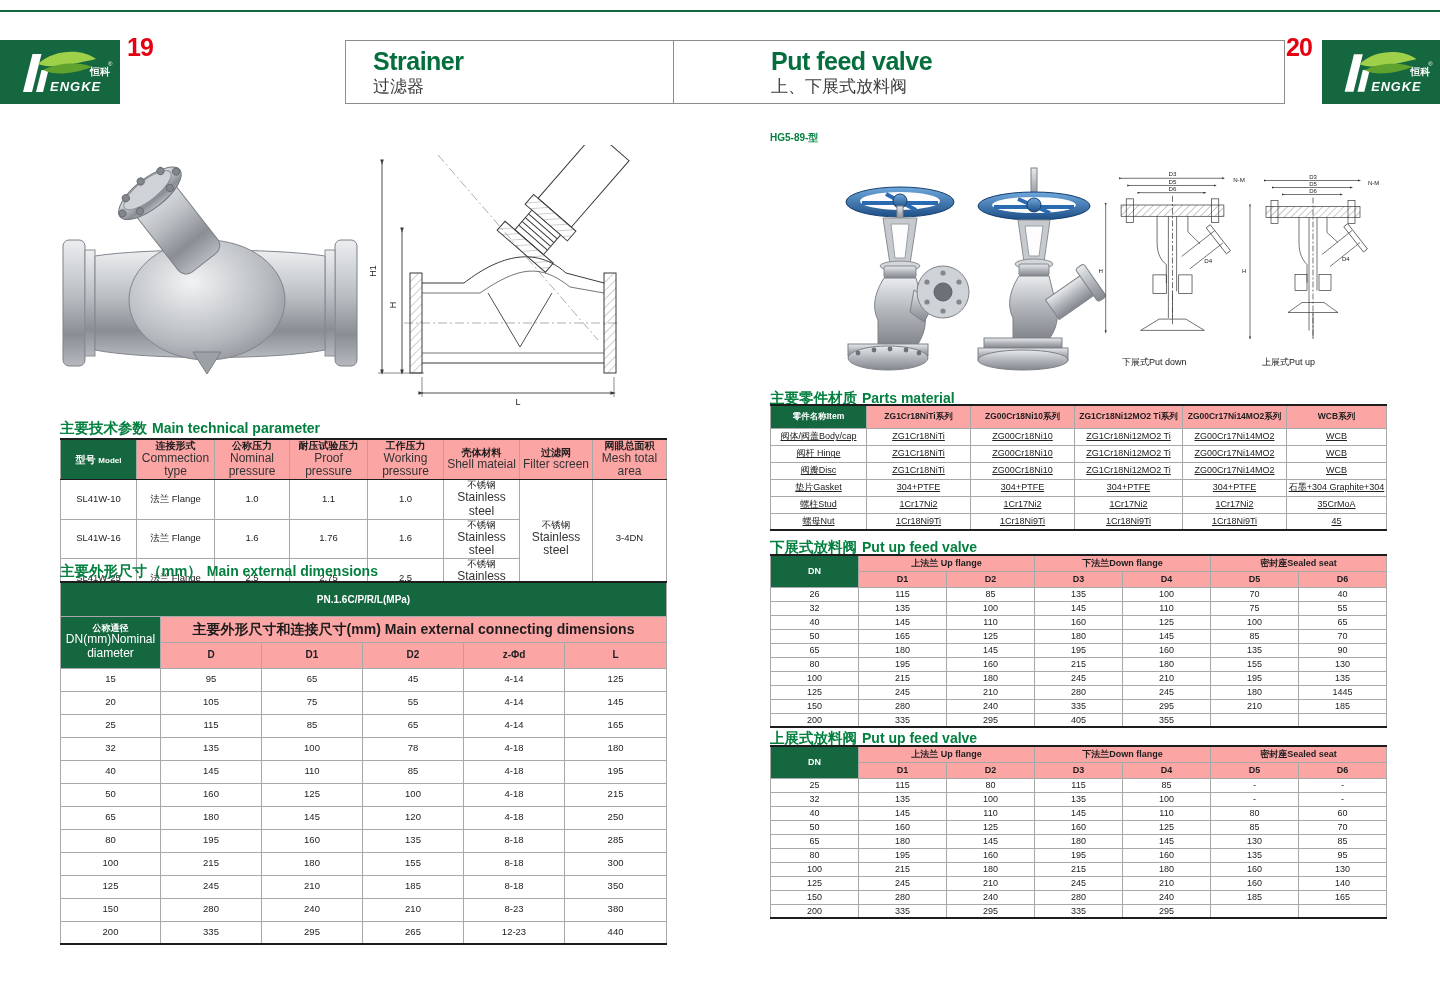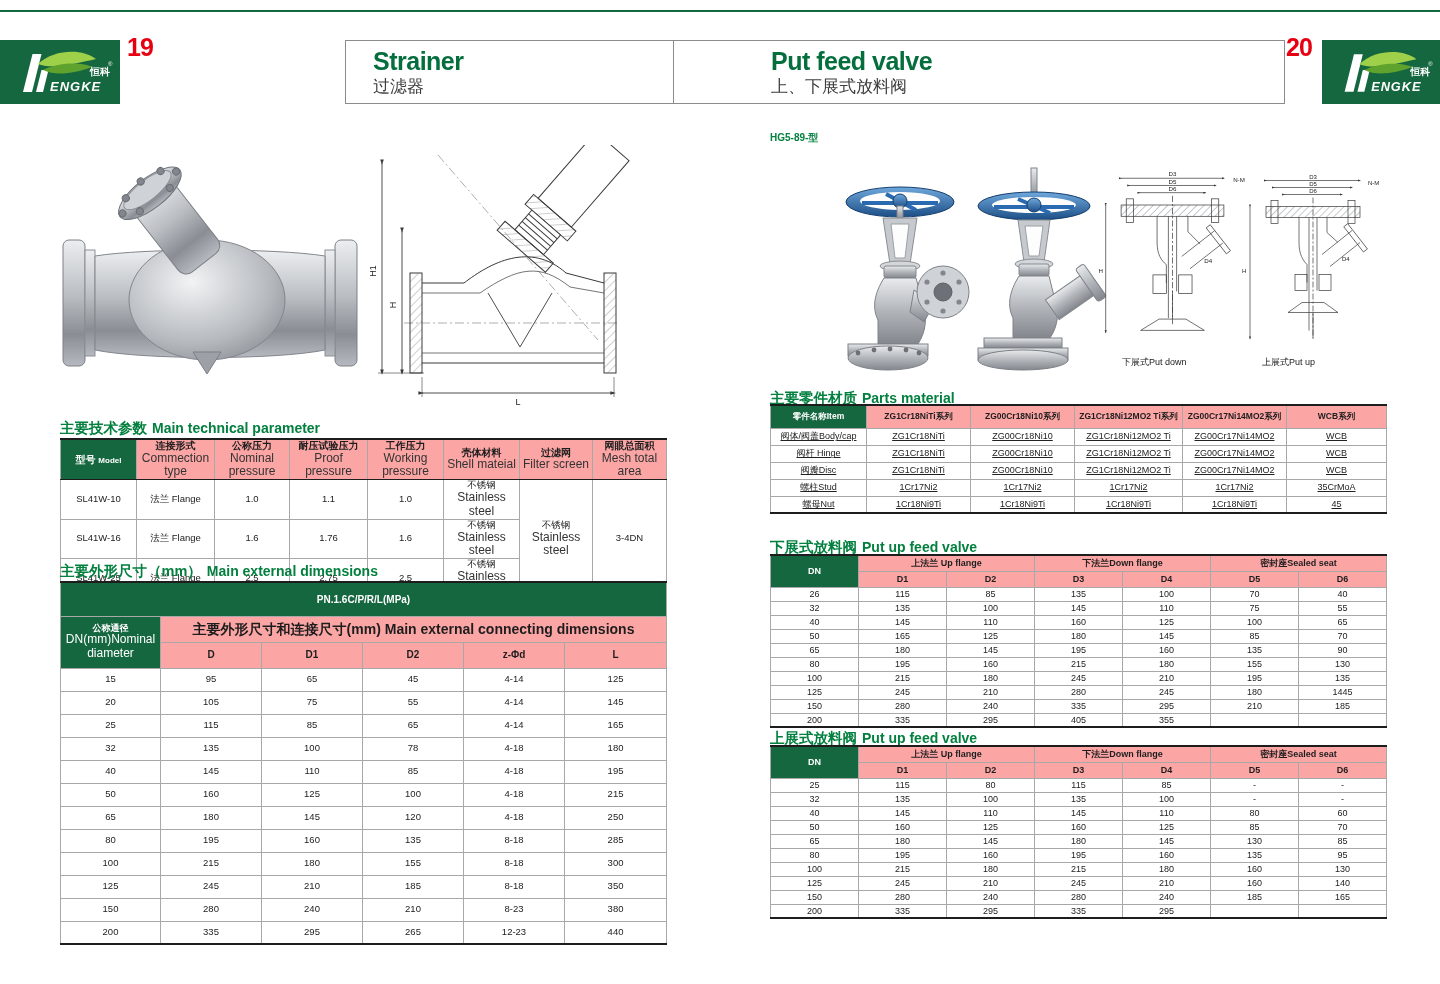--- a/index.html
+++ b/index.html
@@ -572,20 +572,28 @@
       </tr>
       <tr>
         <td>阀瓣Disc</td>
         <td>ZG1Cr18NiTi</td>
         <td>ZG00Cr18Ni10</td>
         <td>ZG1Cr18Ni12MO2 Ti</td>
         <td>ZG00Cr17Ni14MO2</td>
         <td>WCB</td>
       </tr>
       <tr>
+        <td>垫片Gasket</td>
+        <td>304+PTFE</td>
+        <td>304+PTFE</td>
+        <td>304+PTFE</td>
+        <td>304+PTFE</td>
+        <td>石墨+304 Graphite+304</td>
+      </tr>
+      <tr>
         <td>螺柱Stud</td>
         <td>1Cr17Ni2</td>
         <td>1Cr17Ni2</td>
         <td>1Cr17Ni2</td>
         <td>1Cr17Ni2</td>
         <td>35CrMoA</td>
       </tr>
       <tr>
         <td>螺母Nut</td>
         <td>1Cr18Ni9Ti</td>

